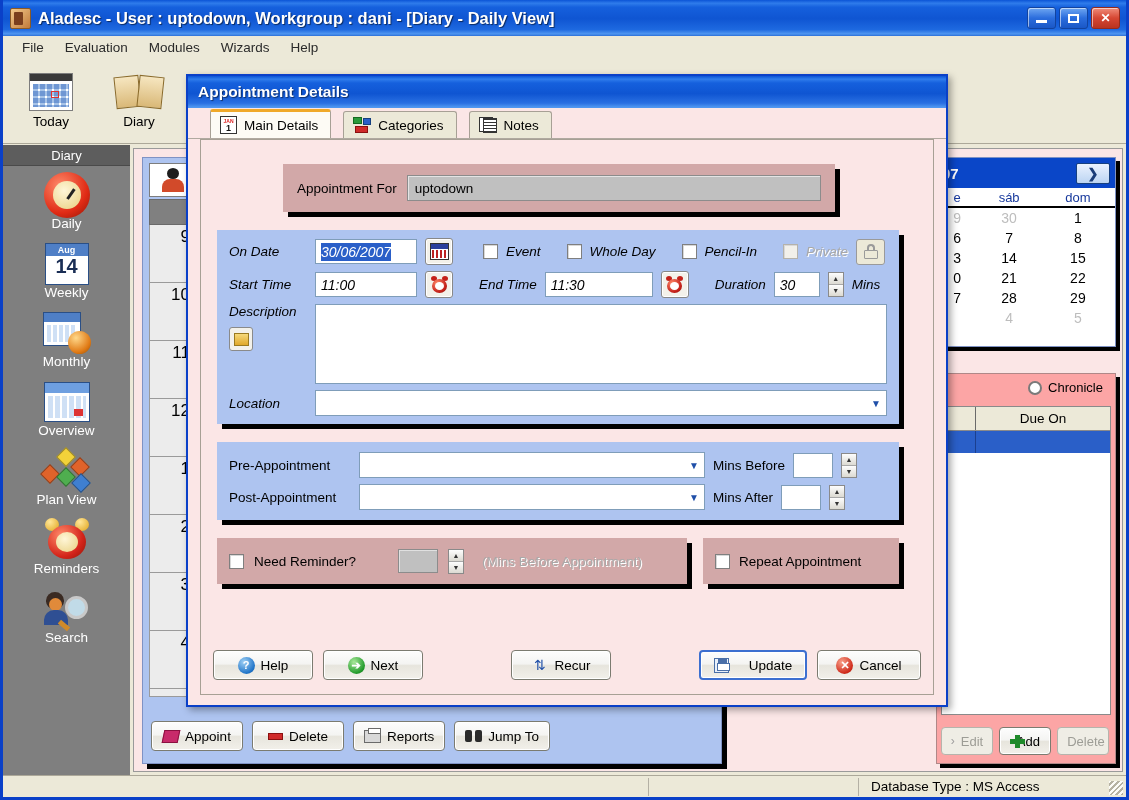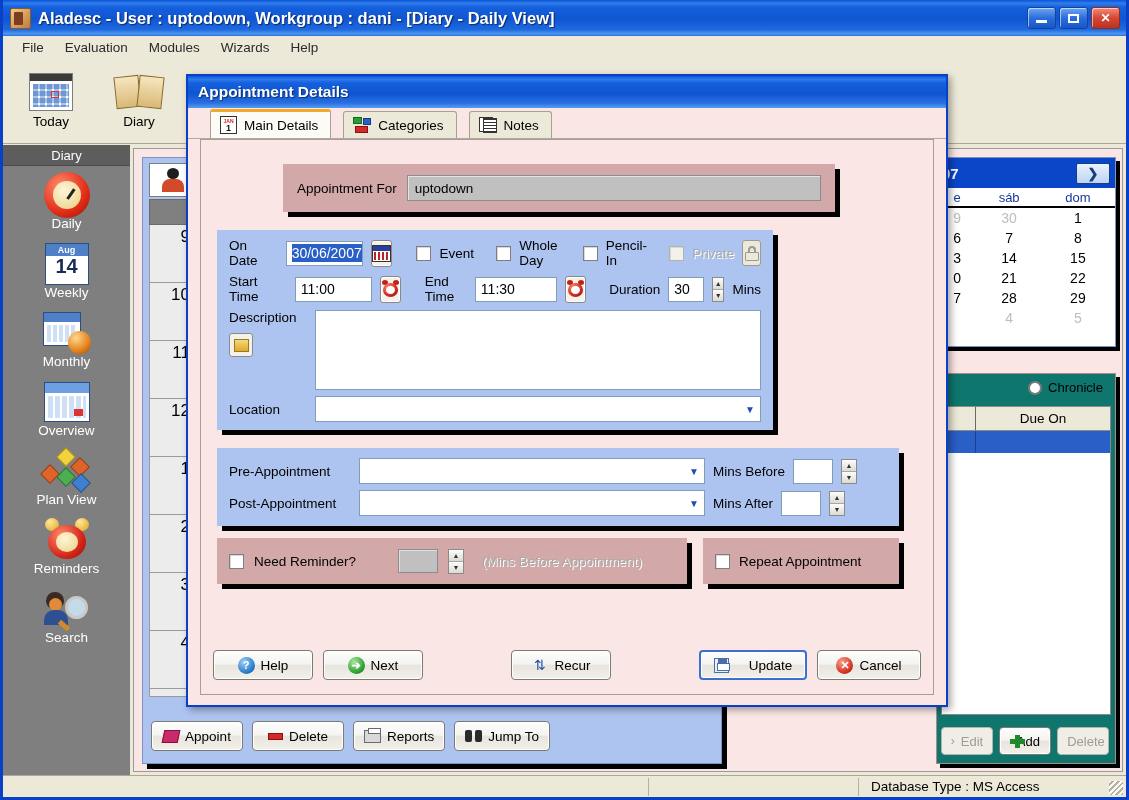--- a/index.html
+++ b/index.html
@@ -234,21 +234,21 @@
     background:linear-gradient(to bottom,#eaf2ff,#bcd4f2);
     color:#1a3c78;display:flex;align-items:center;justify-content:center;font-size:13px;cursor:pointer;
   }
   #mini-cal table{border-collapse:collapse;width:100%;}
   #mini-cal th{ color:#16389c;font-size:13px;font-weight:normal;padding:2px 0 1px;}
   #mini-cal thead tr{border-bottom:2px solid #000;}
   #mini-cal td{ text-align:center;font-size:14px;padding:2px 3px;color:#000;}
   #mini-cal td.dim{ color:#bdbdbd;}
   #chronicle-panel{
     position:absolute;left:0;right:0;top:216px;bottom:0;
-    background:#0f766e;border:1px solid #b08888;box-shadow:4px 4px 0 #000;
+    background:#fca5a5;border:1px solid #b08888;box-shadow:4px 4px 0 #000;
   }
   .radio-row{ display:flex;align-items:center;gap:6px;justify-content:flex-end;padding:6px 12px 4px;}
   .radio{ width:14px;height:14px;border-radius:50%;border:2px solid #7a7a7a;background:#fff;display:inline-block;}
   #chron-list{
     position:absolute;left:4px;right:4px;top:32px;bottom:48px;background:#fff;border:1px solid #8a8a8a;
   }
   #chron-list .hrow{ display:flex;height:24px;background:#ece9d8;border-bottom:1px solid #8a8a8a;}
   #chron-list .hc1{ width:34px;border-right:1px solid #6a6a6a;}
   #chron-list .hc2{ flex:1;display:flex;align-items:center;justify-content:center;font-size:13.5px;}
   #chron-list .selrow{ height:22px;background:#2a5fc8;display:flex;}
@@ -312,21 +312,21 @@
   #appt-for .val{
     flex:1;height:26px;background:#c0c0c0;border:1px solid #8c8c8c;
     display:flex;align-items:center;padding-left:7px;font-size:13.5px;
     box-shadow:inset 1px 1px 0 #e4e4e4;
   }
 
   
   .bluegrp{
     background:#aec4f0; box-shadow:5px 5px 0 #000; padding:8px 12px;
   }
-  #grp-main{ margin:18px 0 0 16px; width:556px; }
+  #grp-main{ margin:18px 0 0 16px; width:682px;font-style:italic; }
   #grp-pre { margin:18px 0 0 16px; width:682px; padding:10px 12px;}
   .row{ display:flex;align-items:center;gap:8px;margin-bottom:6px;}
   .row:last-child{margin-bottom:0;}
   .lbl{ font-size:13.5px;color:#000; }
   .tinput{
     height:25px;background:#fff;border:1px solid #7f9db9;
     display:flex;align-items:center;padding-left:5px;font-size:14px;color:#000;
   }
   .selspan{ background:#2a5fc8;color:#fff; padding:1px 0; }
   .iconbtn{

